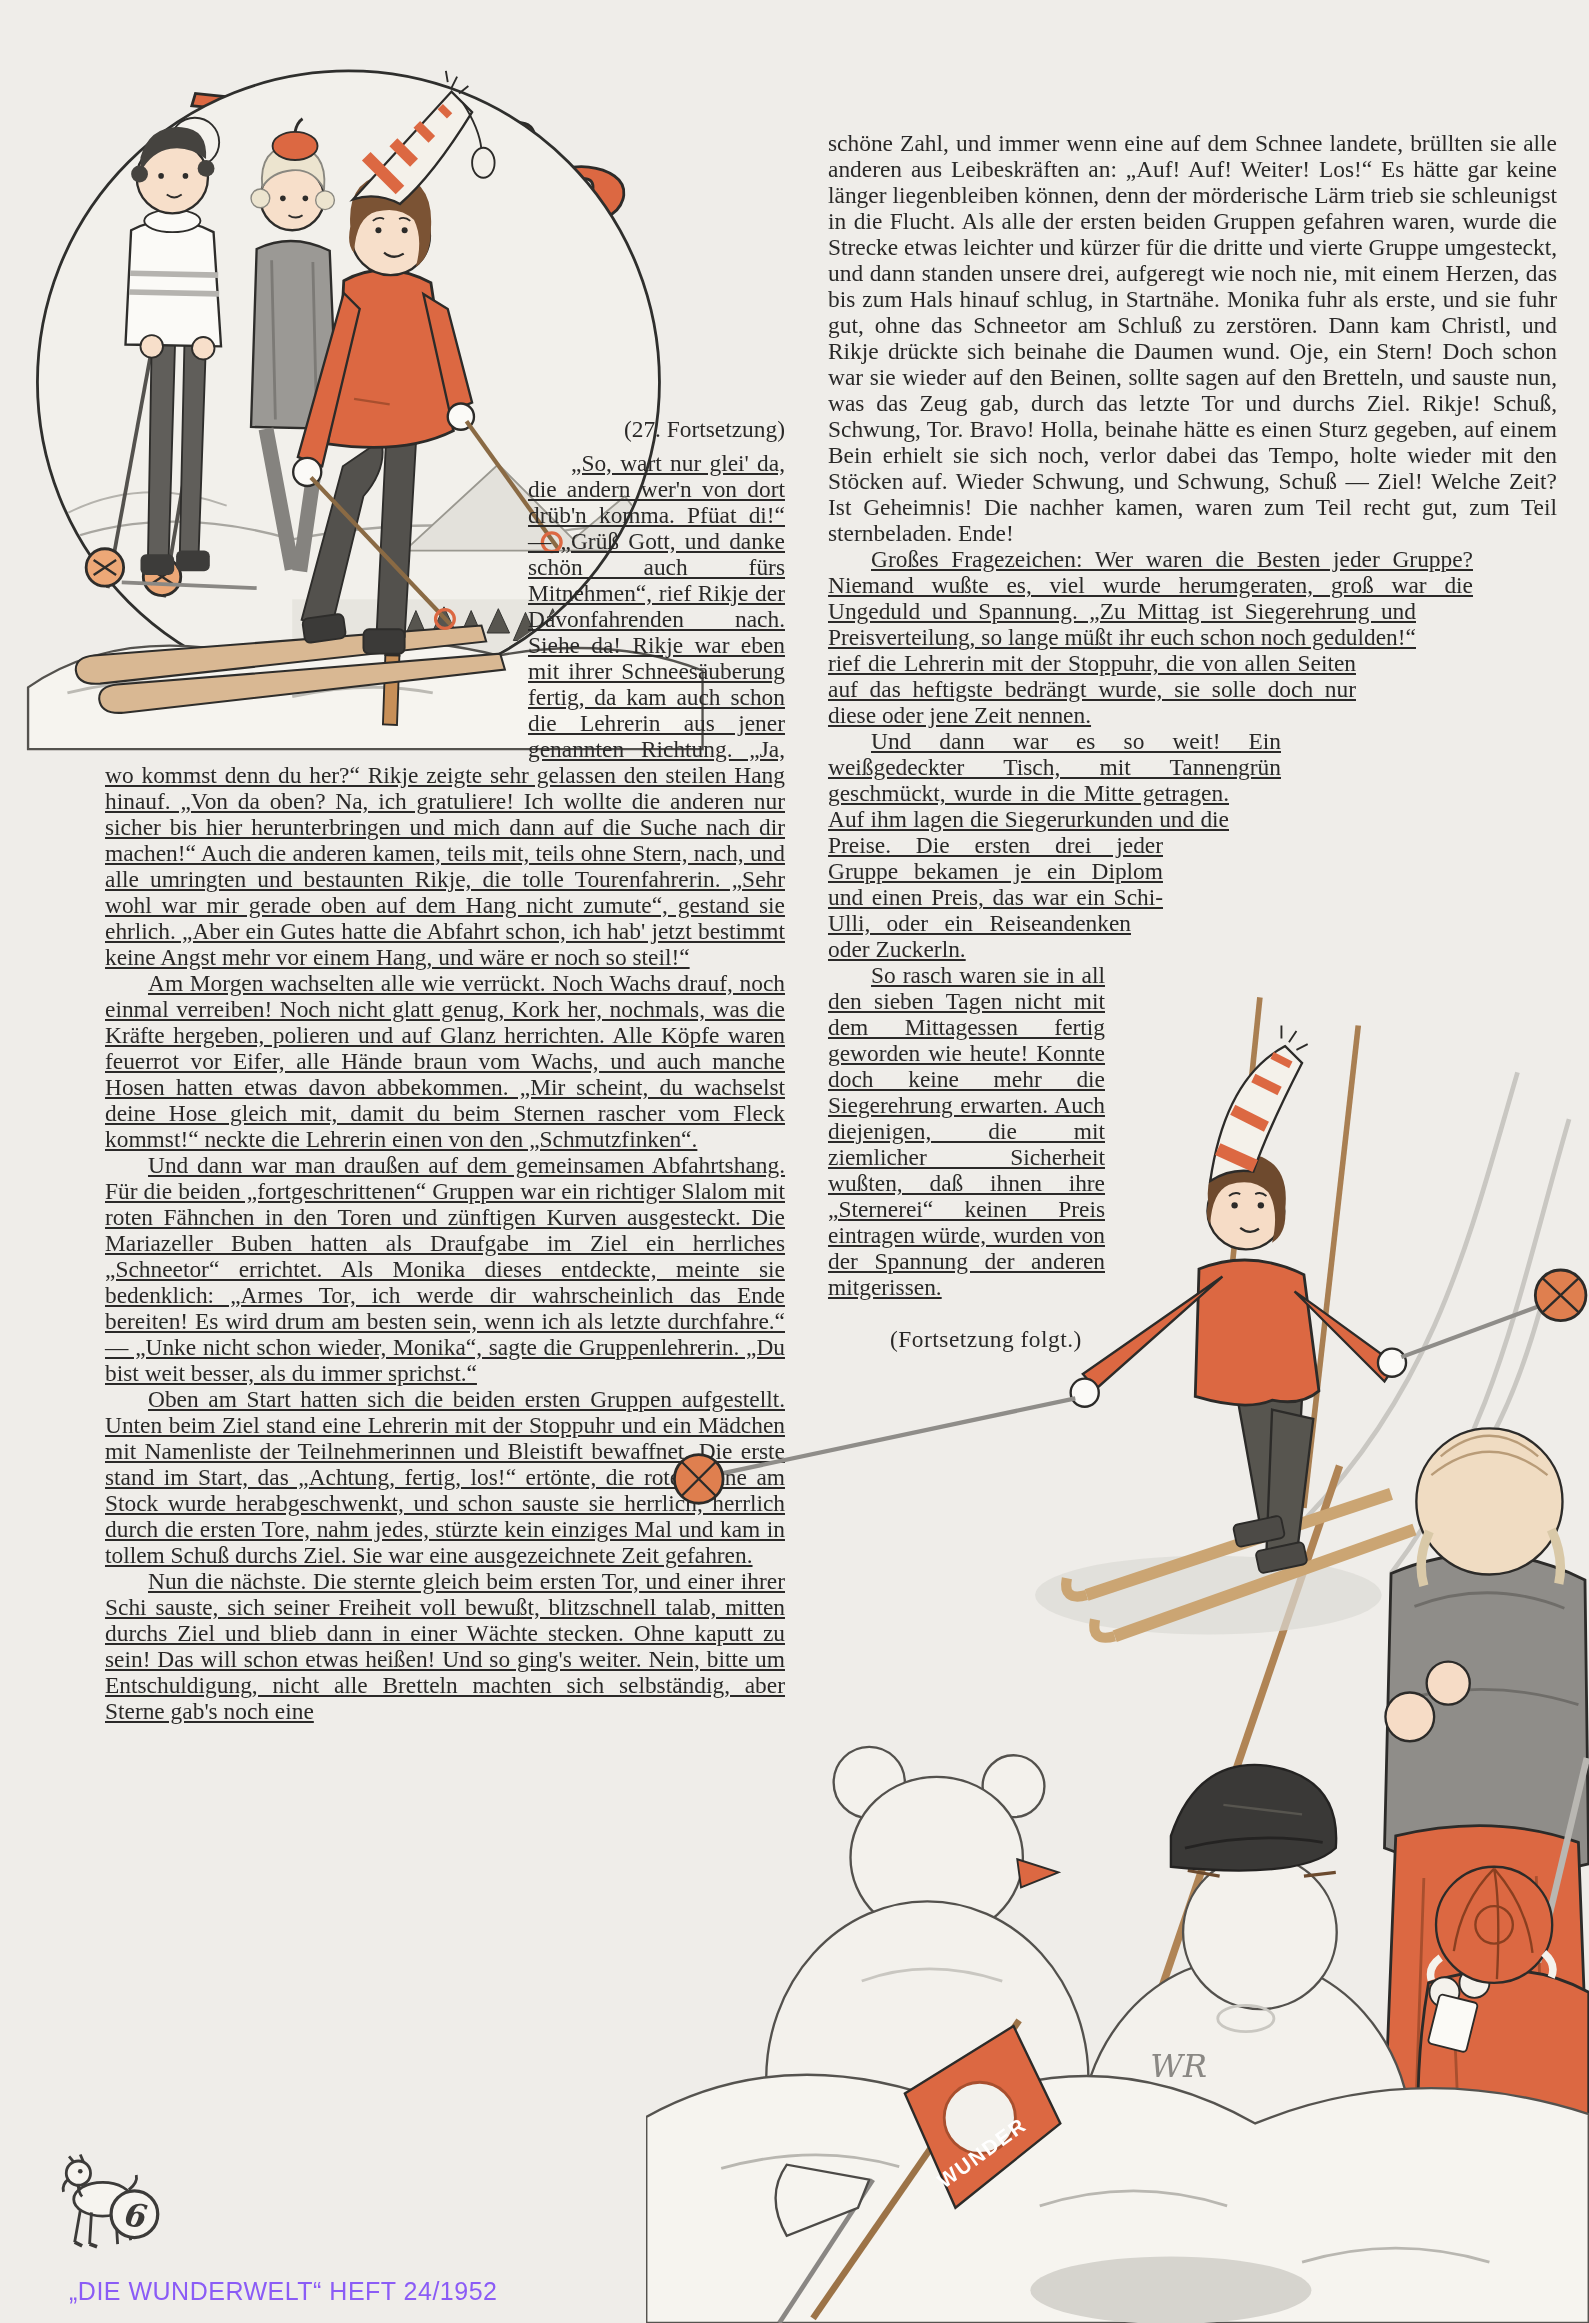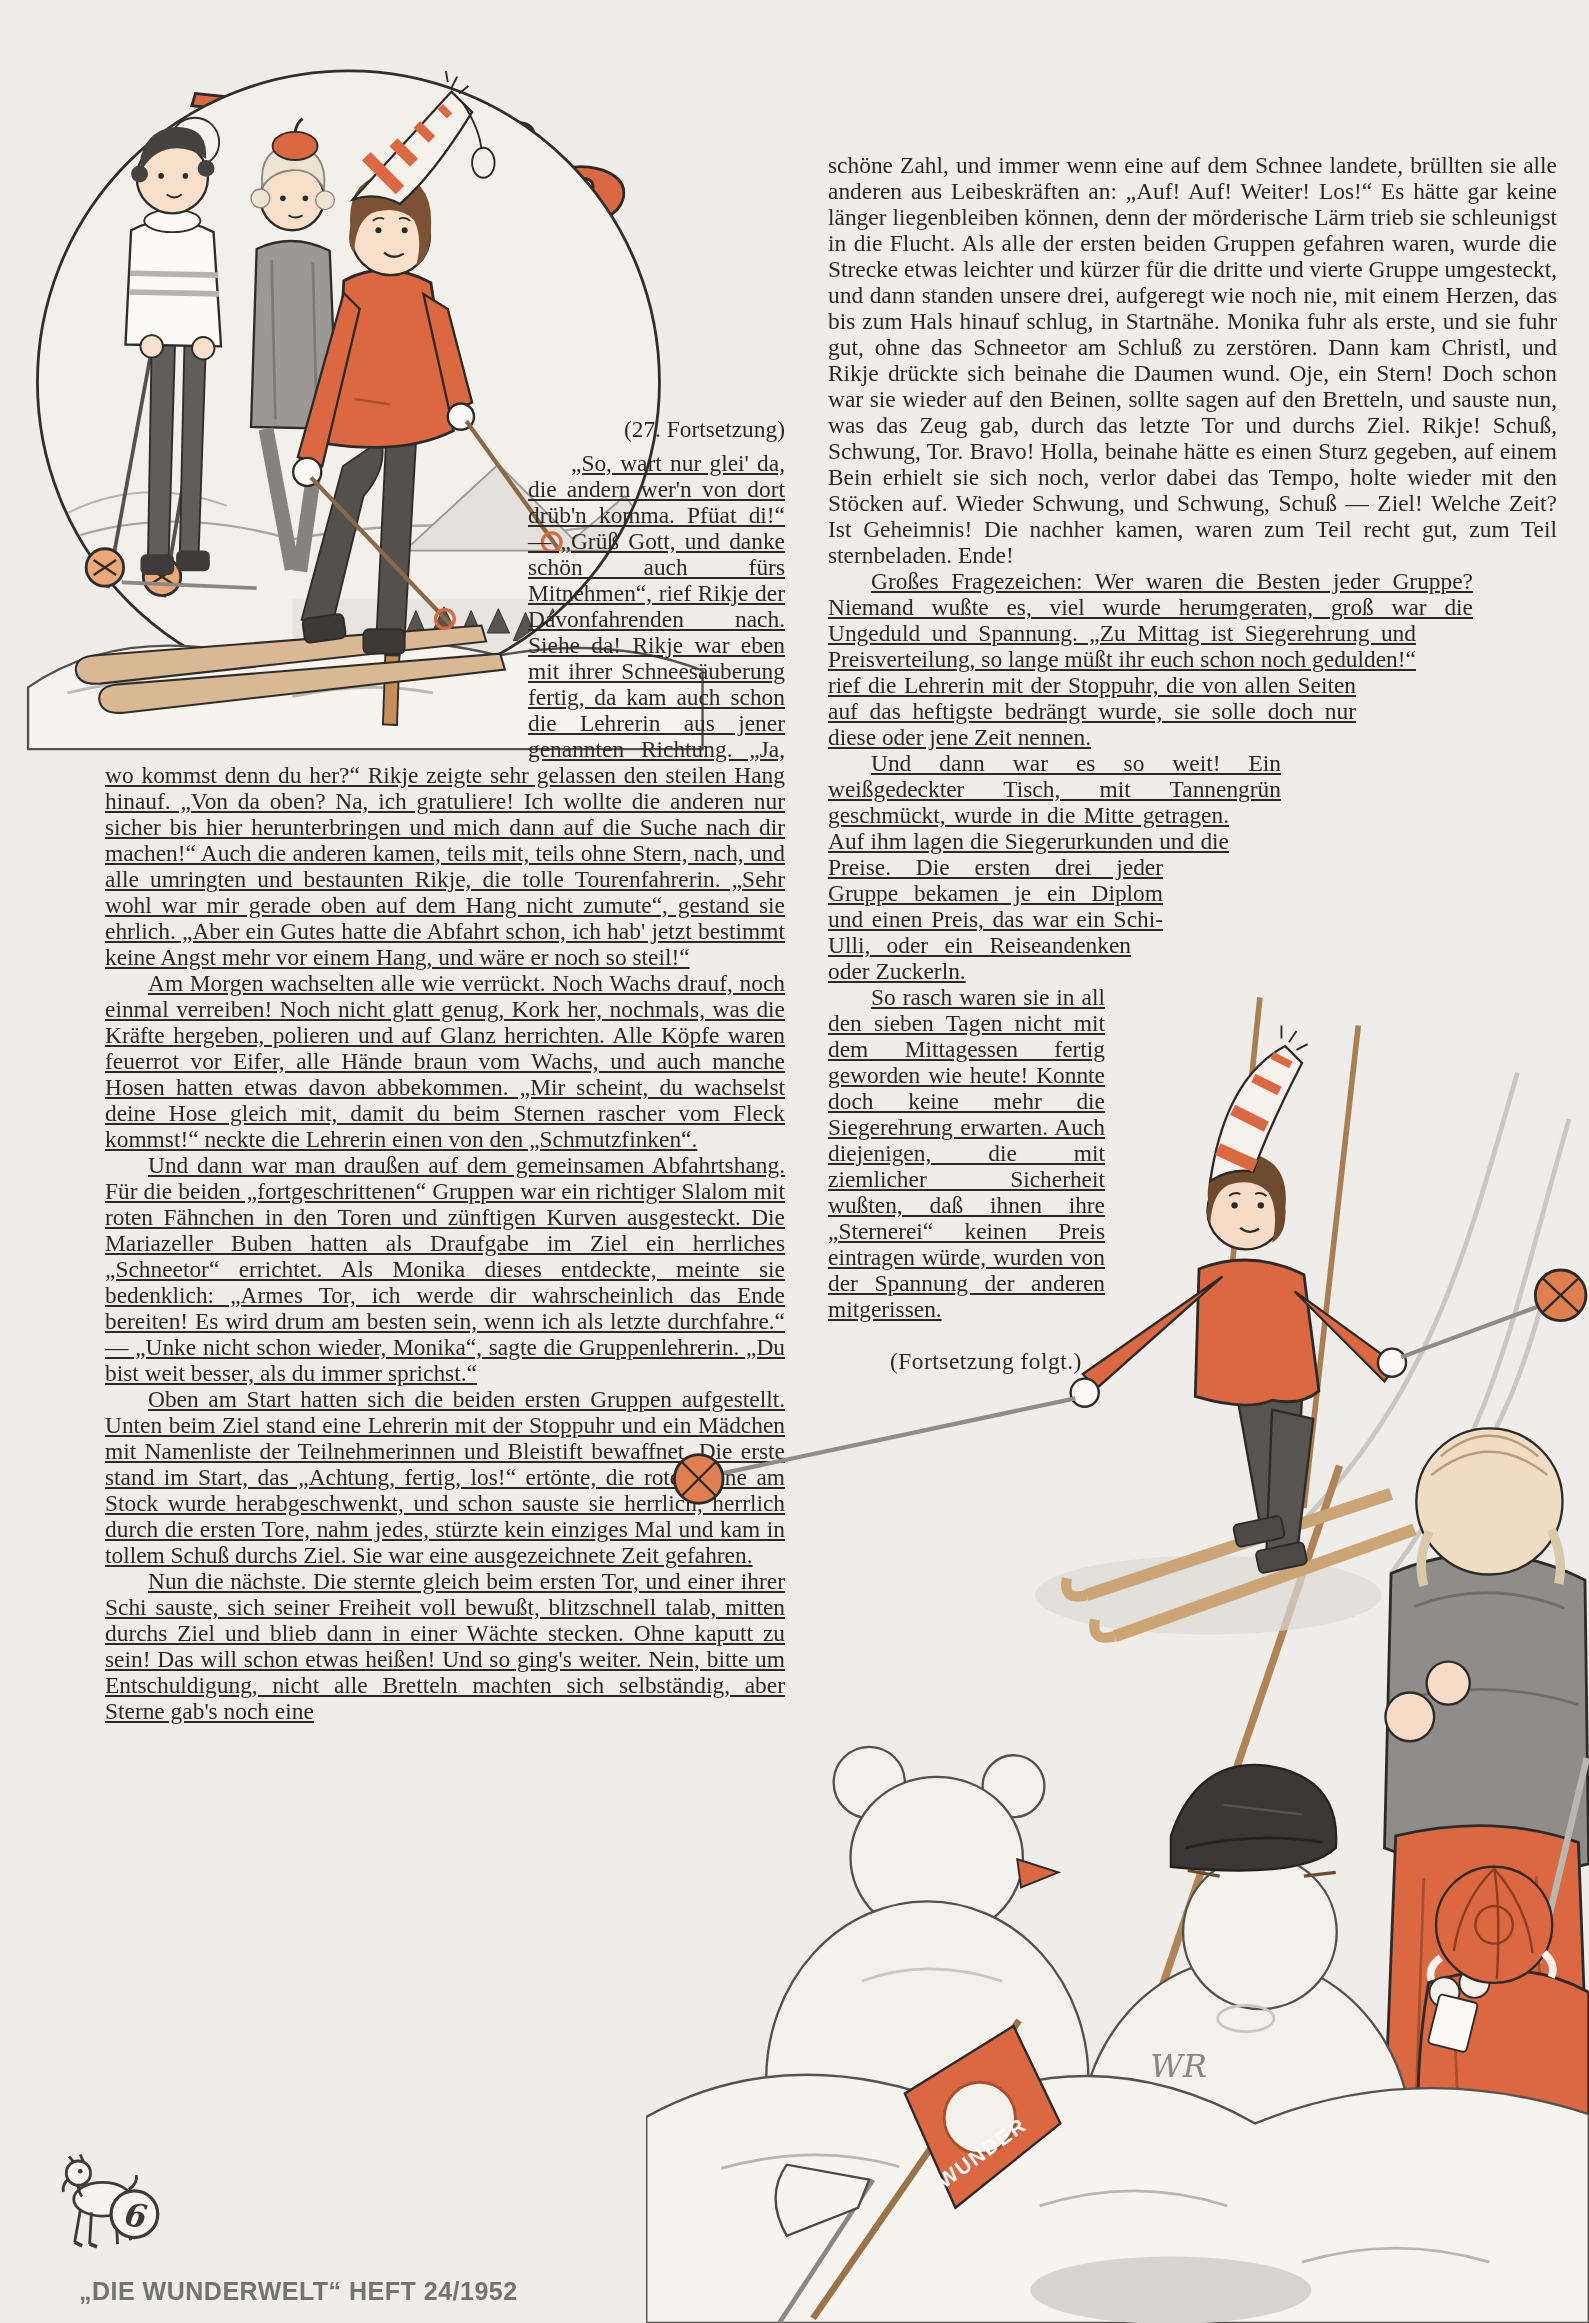--- a/index.html
+++ b/index.html
@@ -4,21 +4,21 @@
 <style>
   html,body{margin:0;padding:0;background:#777;}
   .page{
     position:relative; width:1589px; height:2324px;
     background:#efede9; overflow:hidden;
     font-family:"Liberation Serif", serif; color:#2a2928;
   }
   
   .col{position:absolute; text-align:justify; font-size:23.4px; line-height:26px;}
   .col-left{left:105px; top:416px; width:680px;}
-  .col-right{left:828px; top:152px; width:729px;}
+  .col-right{left:828px; top:130px; width:729px;}
   .col p{margin:0;}
   .para{text-indent:43px;text-decoration:underline;}
   .no-indent{text-indent:0;}
   .fortsetzung-heading{text-align:right; margin:0 0 7.5px 0; text-indent:0;}
   .fortfolgt{margin-top:26px; padding-left:62px; text-indent:0; letter-spacing:0.5px;}
   
   .vignette-spacer{float:left; width:423px; height:324px;}
   .fs{float:right; clear:right;}
   
   .title-svg{position:absolute; left:150px; top:5.6px; width:543px; height:328px;}
@@ -26,23 +26,23 @@
     font-family:"DejaVu Serif", serif; font-style:italic; font-weight:bold;
     font-size:175px; letter-spacing:-4px;
     fill:#dc6842; stroke:#2c2b29; stroke-width:6px; paint-order:stroke;
   }
   
   .vignette{position:absolute; left:11.2px; top:26px; width:703px; height:726px;}
   .scene{position:absolute; left:646px; top:988px; width:943px; height:1335px;}
   .goat{position:absolute; left:37px; top:2147px; width:150px; height:112px;}
   
   .footer{
-    position:absolute; left:79px; top:2277px;
-    font-family:"Liberation Sans", sans-serif; font-weight:bold;
-    font-size:25px; letter-spacing:0.5px; color:#737373;
+    position:absolute; left:69px; top:2277px;
+    font-family:"Liberation Sans", sans-serif; font-weight:normal;
+    font-size:25px; letter-spacing:0.5px; color:#8b5cf6;
   }
   svg{display:block;}
 </style>
 </head>
 <body>
 
 <div class="page">
 
   <svg class="title-svg" viewBox="0 0 580 350">
     <text x="22" y="248" transform="rotate(6 290 175)">Rikje</text>

